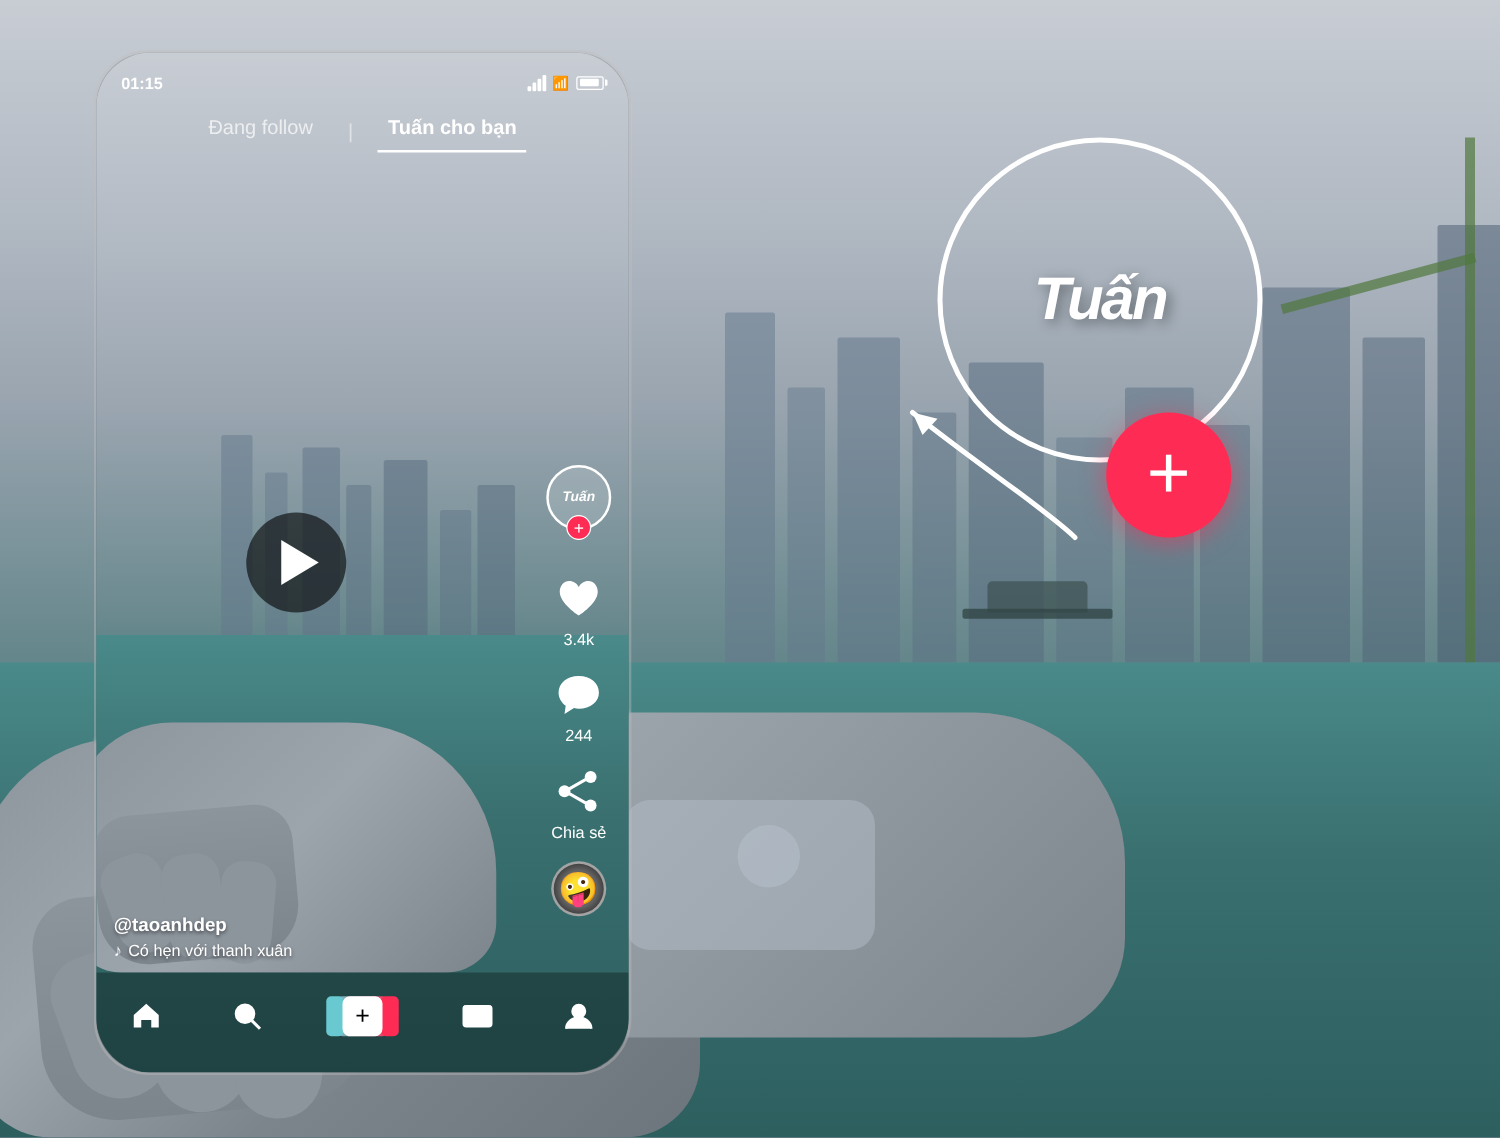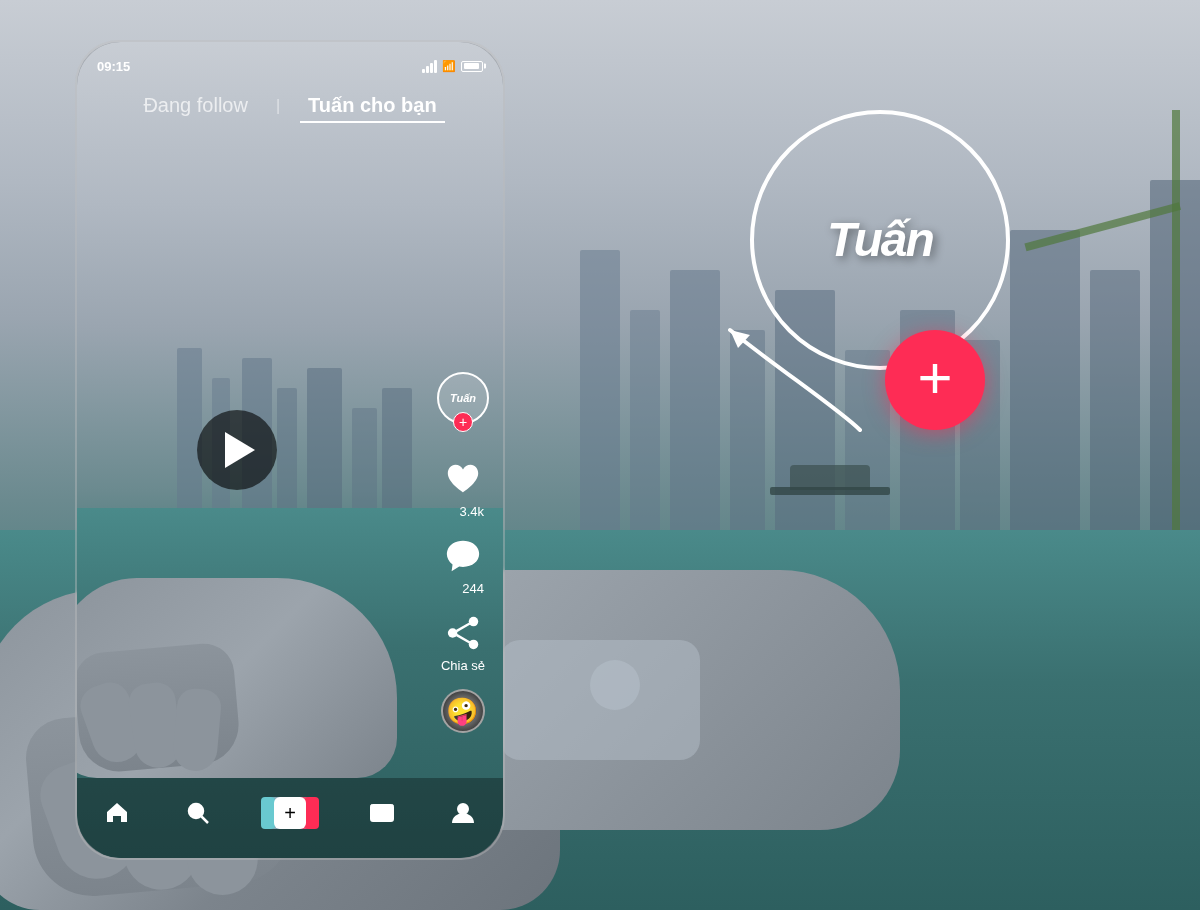--- a/index.html
+++ b/index.html
@@ -151,21 +151,21 @@
       left: 0;
       right: 0;
       display: flex;
       justify-content: center;
       gap: 20px;
       z-index: 10;
     }
 
     .nav-tab {
       color: rgba(255,255,255,0.7);
-      font-size: 20px;
+      font-size: 16px;
       font-weight: 500;
       cursor: pointer;
       padding: 4px 8px;
     }
 
     .nav-tab.active {
       color: white;
       font-weight: 700;
       border-bottom: 2px solid white;
     }
@@ -260,21 +260,21 @@
       color: white;
       font-size: 14px;
       font-weight: 300;
       line-height: 1;
     }
 
     
     .action-item {
       display: flex;
       flex-direction: column;
-      align-items: flex-end;
+      align-items: center;
       gap: 4px;
     }
 
     .action-icon {
       width: 42px;
       height: 42px;
       display: flex;
       align-items: center;
       justify-content: center;
     }
@@ -554,21 +554,21 @@
       <div style="position:absolute; bottom:80px; left:-10px; width:350px; height:260px;">
         <div style="position:absolute; bottom:0; left:-10px; width:340px; height:200px; background:linear-gradient(135deg,#8c949c,#9ca4ac,#7c848c); border-radius:80px 120px 40px 40px;"></div>
         <div style="position:absolute; bottom:10px; left:10px; width:160px; height:120px; background:linear-gradient(180deg,#8c949c,#7c848c); border-radius:30px 30px 40px 40px; transform:rotate(-5deg);"></div>
         <div style="position:absolute; bottom:15px; left:20px; width:50px; height:80px; background:#8c949c; border-radius:20px 20px 25px 25px; transform:rotate(-20deg);"></div>
         <div style="position:absolute; bottom:10px; left:65px; width:47px; height:85px; background:#8c949c; border-radius:20px 20px 25px 25px; transform:rotate(-8deg);"></div>
         <div style="position:absolute; bottom:7px; left:108px; width:44px; height:82px; background:#8c949c; border-radius:20px 20px 25px 25px; transform:rotate(5deg);"></div>
       </div>
     </div>
 
     <div class="status-bar">
-      <span class="status-time">09:15</span>
+      <span class="status-time">01:15</span>
       <div class="status-icons">
         <div class="signal-bars">
           <div class="signal-bar" style="height:4px;"></div>
           <div class="signal-bar" style="height:7px;"></div>
           <div class="signal-bar" style="height:10px;"></div>
           <div class="signal-bar" style="height:13px;"></div>
         </div>
         <span class="wifi-icon">📶</span>
         <div class="battery-icon">
           <div class="battery-fill"></div>
@@ -626,20 +626,27 @@
           </svg>
         </div>
         <span class="action-count">Chia sẻ</span>
       </div>
 
       <div class="music-disc">
         <span class="disc-emoji">🤪</span>
       </div>
     </div>
 
+    <div class="video-info">
+      <div class="username">@taoanhdep</div>
+      <div class="song-info">
+        <span class="music-note">♪</span>
+        <span class="song-name">Có hẹn với thanh xuân</span>
+      </div>
+    </div>
 
     <div class="bottom-nav">
 
       <div class="nav-item">
         <svg width="26" height="26" viewBox="0 0 26 26" fill="white">
           <path d="M3 12L13 3L23 12V22H17V16H9V22H3V12Z"></path>
         </svg>
       </div>
 
       <div class="nav-item">

